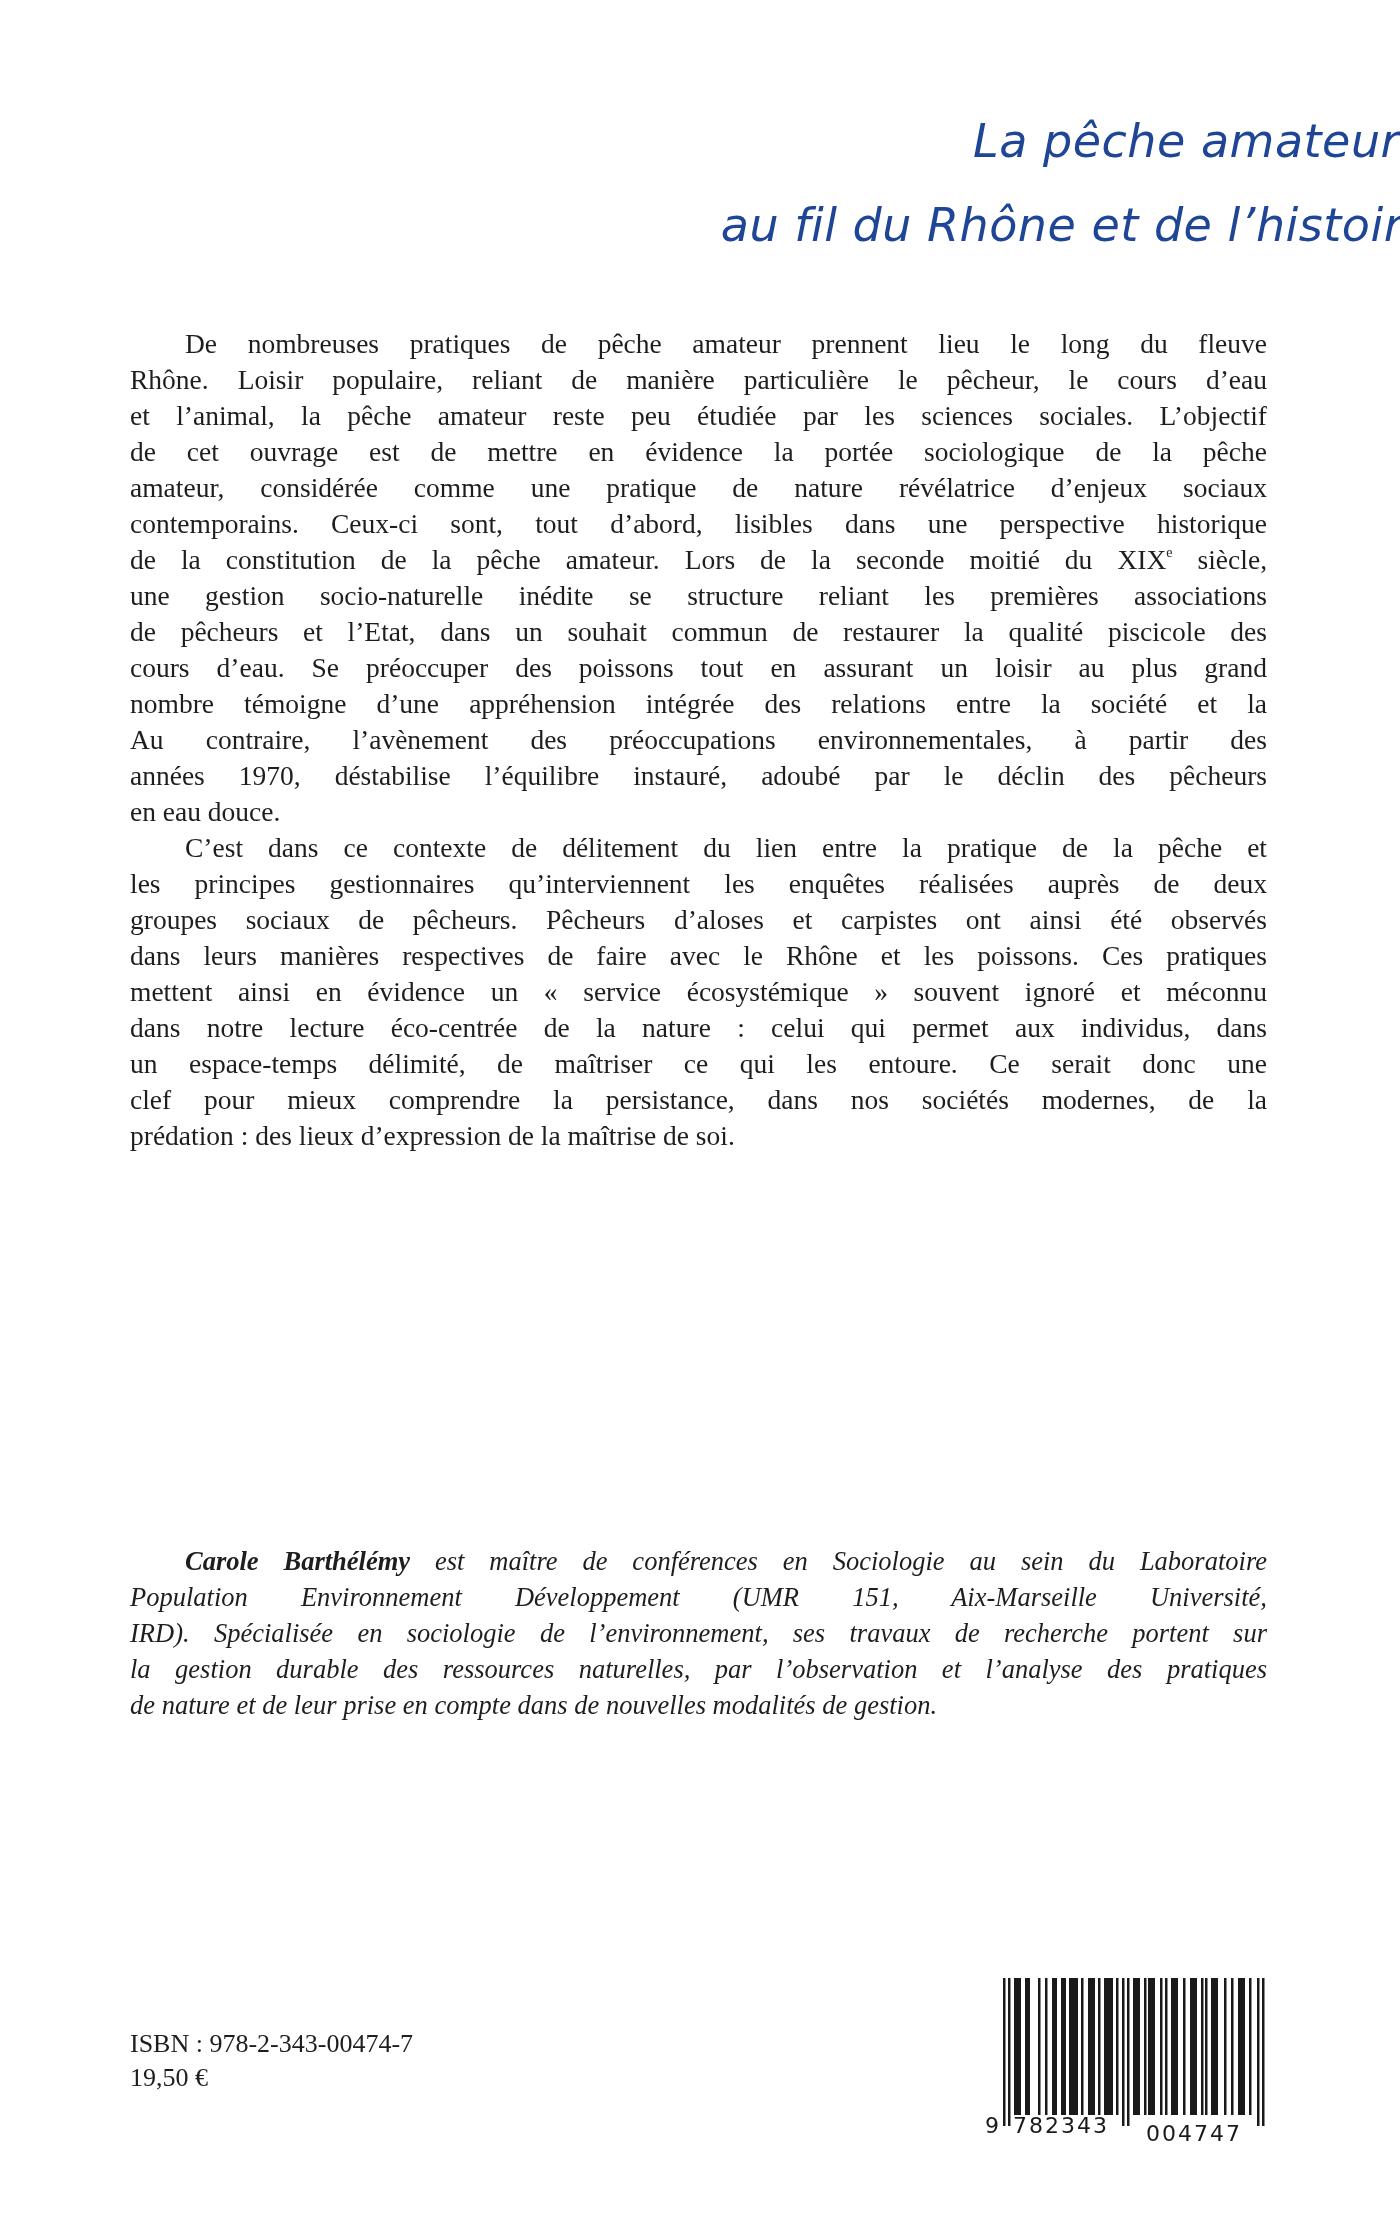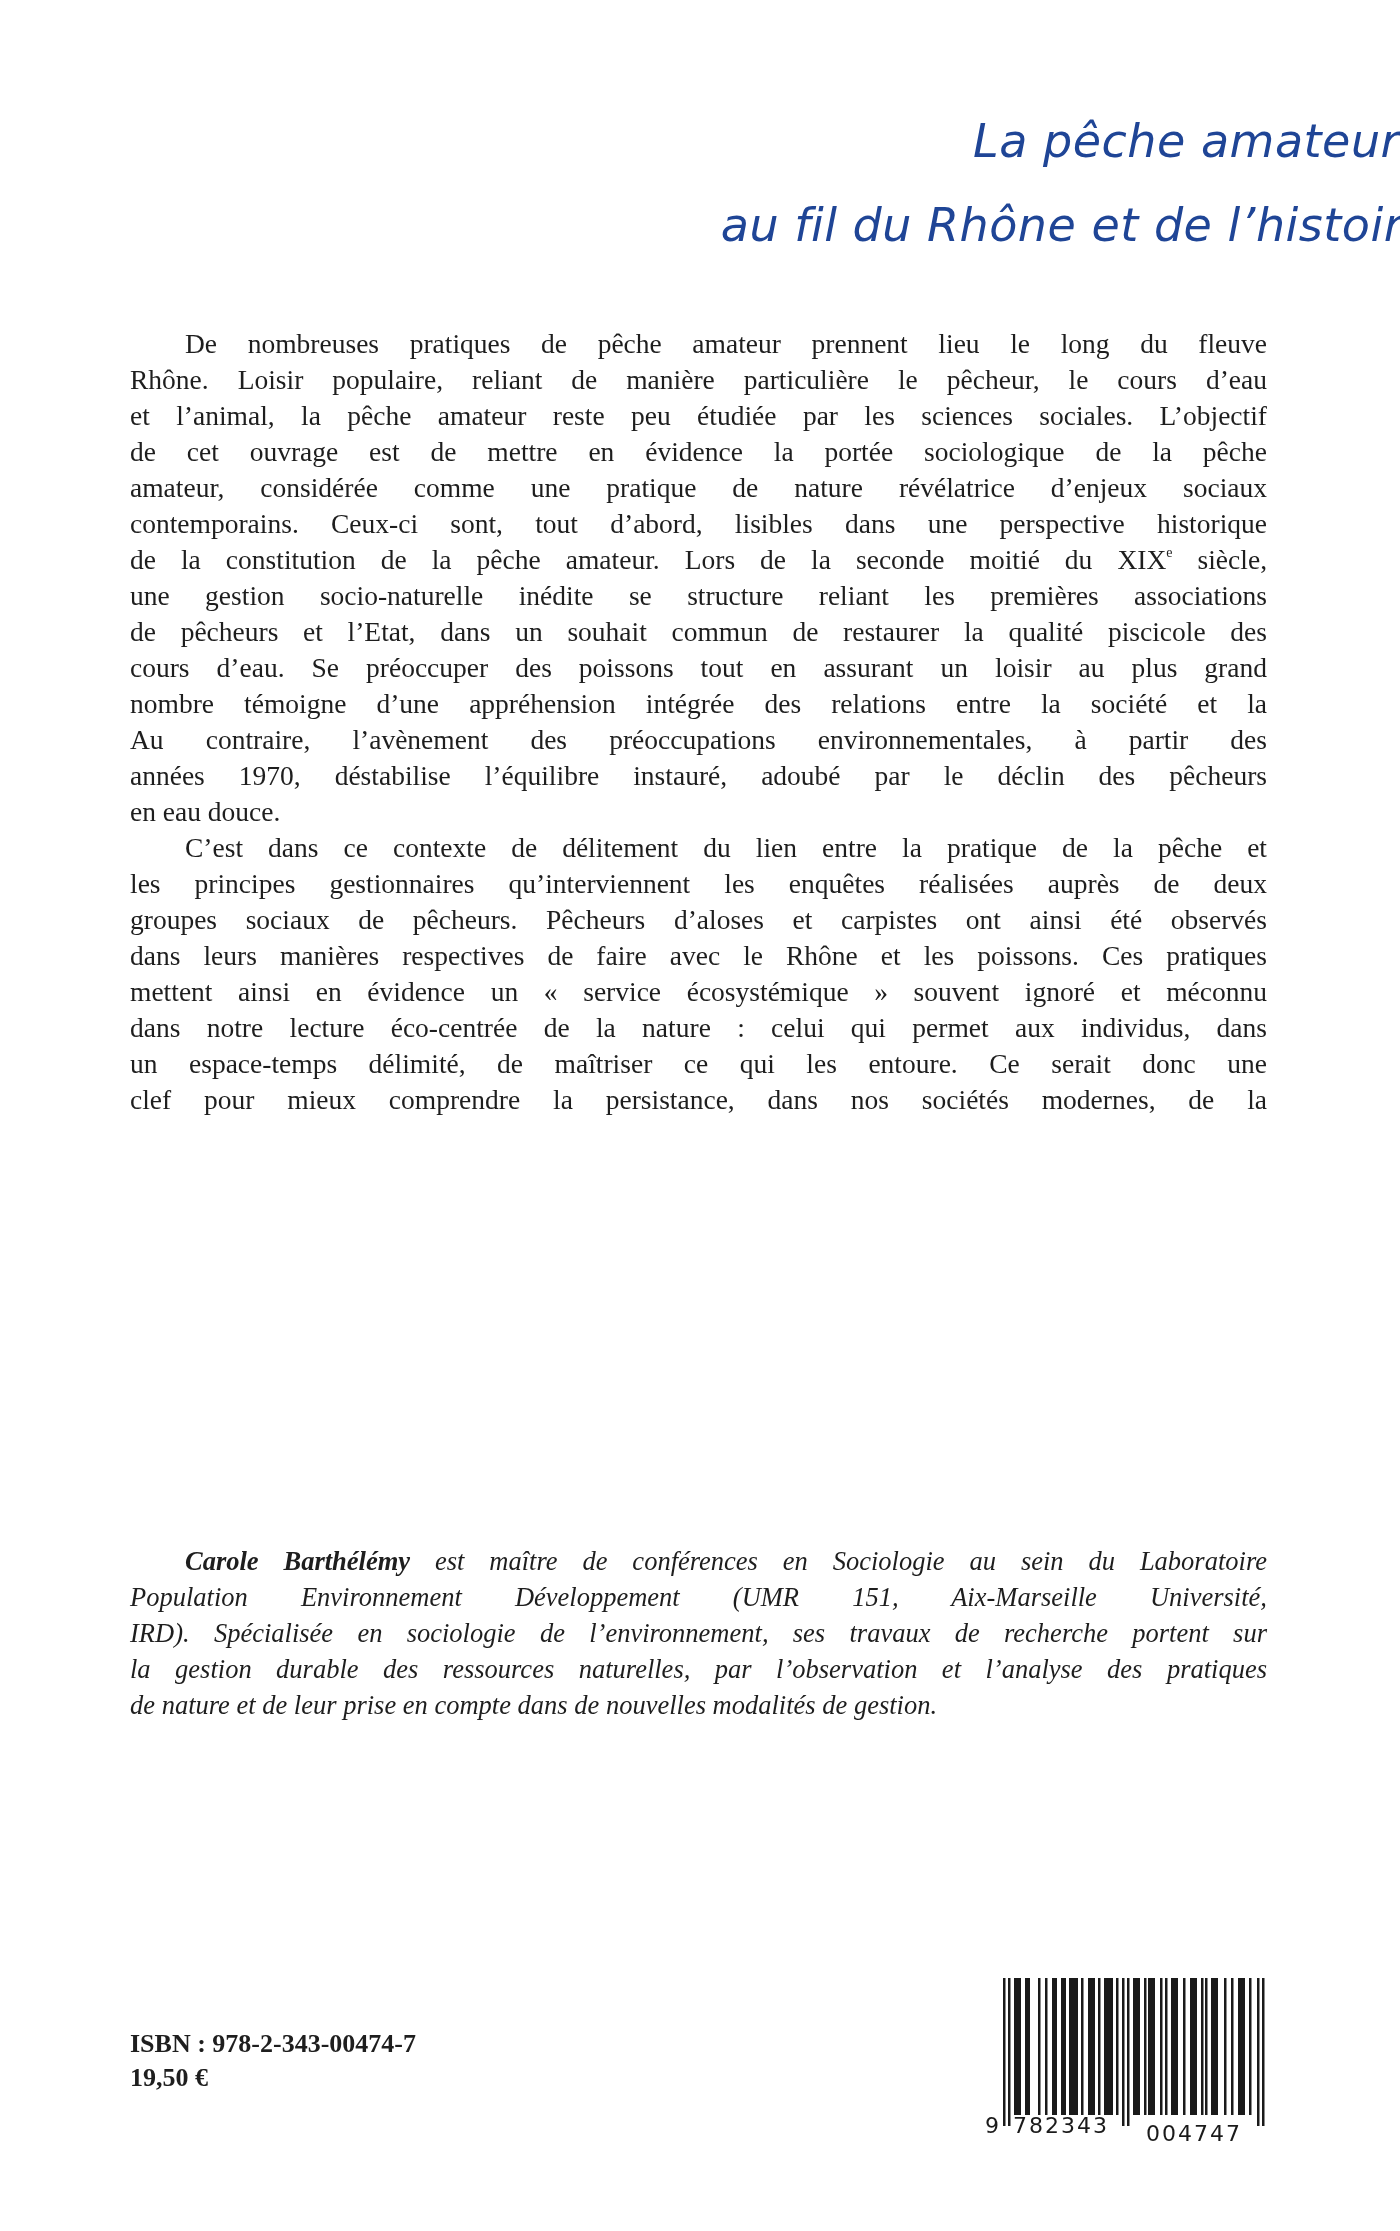--- a/index.html
+++ b/index.html
@@ -63,21 +63,20 @@
     }
 
     .isbn {
       position: absolute;
       left: 130px;
       top: 2027px;
       font-family: "Liberation Serif", serif;
       font-size: 26px;
       line-height: 34px;
       color: #1e1e1e;
-      font-weight: bold;
     }
 
     .barcode {
       position: absolute;
       left: 985px;
       top: 1978px;
       width: 290px;
       height: 160px;
     }
     .barcode svg { display: block; }
@@ -105,20 +104,21 @@
   <span class="line last">en eau douce.</span>
 
   <span class="line indent">C’est dans ce contexte de délitement du lien entre la pratique de la pêche et</span>
   <span class="line">les principes gestionnaires qu’interviennent les enquêtes réalisées auprès de deux</span>
   <span class="line">groupes sociaux de pêcheurs. Pêcheurs d’aloses et carpistes ont ainsi été observés</span>
   <span class="line">dans leurs manières respectives de faire avec le Rhône et les poissons. Ces pratiques</span>
   <span class="line">mettent ainsi en évidence un « service écosystémique » souvent ignoré et méconnu</span>
   <span class="line">dans notre lecture éco-centrée de la nature : celui qui permet aux individus, dans</span>
   <span class="line">un espace-temps délimité, de maîtriser ce qui les entoure. Ce serait donc une</span>
   <span class="line">clef pour mieux comprendre la persistance, dans nos sociétés modernes, de la</span>
+  <span class="line last">prédation : des lieux d’expression de la maîtrise de soi.</span>
 </div>
 
 <div class="text-block bio">
   <span class="line indent"><span class="author-name">Carole Barthélémy</span><span> est maître de conférences en Sociologie au sein du Laboratoire</span></span>
   <span class="line">Population Environnement Développement (UMR 151, Aix-Marseille Université,</span>
   <span class="line">IRD). Spécialisée en sociologie de l’environnement, ses travaux de recherche portent sur</span>
   <span class="line">la gestion durable des ressources naturelles, par l’observation et l’analyse des pratiques</span>
   <span class="line last">de nature et de leur prise en compte dans de nouvelles modalités de gestion.</span>
 </div>
 

